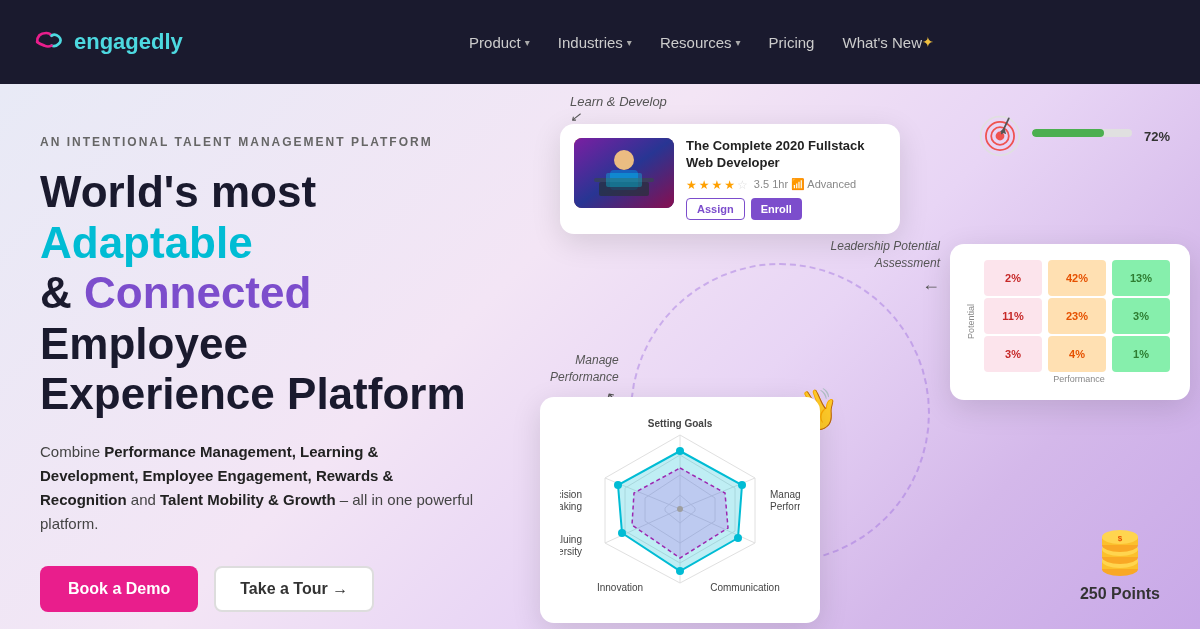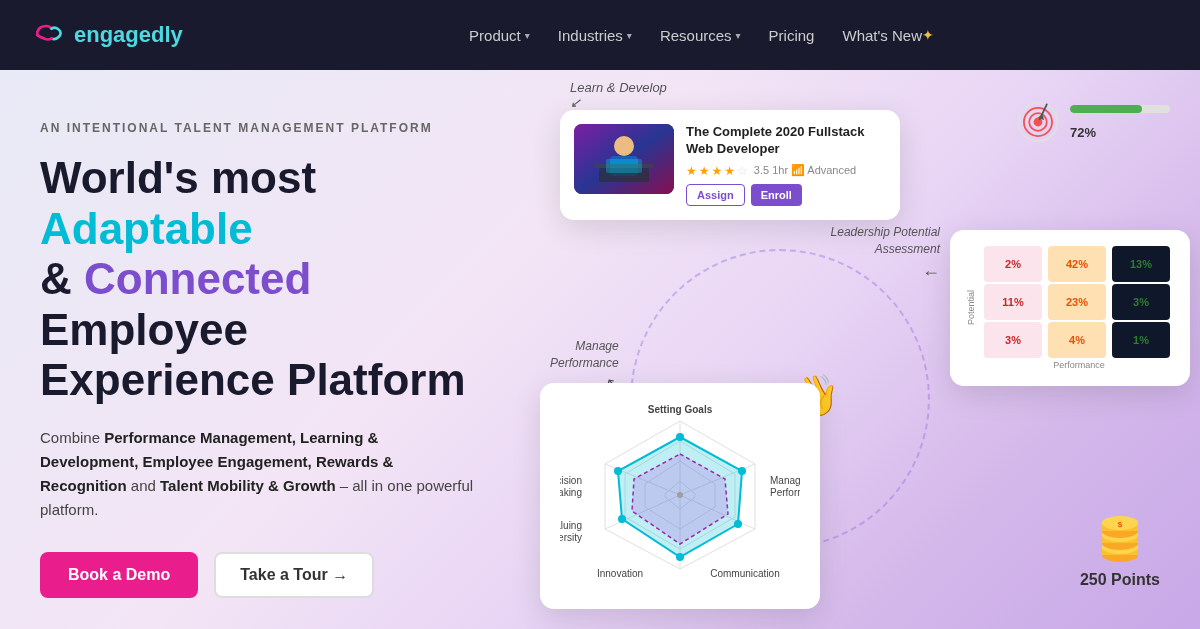--- a/index.html
+++ b/index.html
@@ -1,21 +1,21 @@
 <!DOCTYPE html>
 <html><head>
   <meta charset="utf-8">
   <style>
     * { margin: 0; padding: 0; box-sizing: border-box; }
     body { font-family: -apple-system, BlinkMacSystemFont, 'Segoe UI', sans-serif; width: 1200px; height: 629px; overflow: hidden; }
 
     
     .navbar {
       background: #1a1a2e;
-      height: 70px;
+      height: 84px;
       display: flex;
       align-items: center;
       padding: 0 30px;
       gap: 20px;
     }
     .logo {
       display: flex;
       align-items: center;
       gap: 8px;
       margin-right: 30px;
@@ -239,21 +239,21 @@
       top: 30px;
       right: 30px;
       display: flex;
       align-items: center;
       gap: 10px;
     }
     .target-icon {
       width: 44px;
       height: 44px;
     }
-    .progress-container { display: flex; flex-direction: column; gap: 12px; }
+    .progress-container { display: flex; flex-direction: row; gap: 12px; }
     .progress-bar-bg {
       width: 100px;
       height: 8px;
       background: #e0e0e0;
       border-radius: 4px;
       overflow: hidden;
     }
     .progress-bar-fill {
       height: 100%;
       background: #4caf50;
@@ -291,21 +291,21 @@
       width: 58px;
       height: 36px;
       border-radius: 4px;
       display: flex;
       align-items: center;
       justify-content: center;
       font-size: 11px;
       font-weight: 700;
       color: #555;
     }
-    .cell-green { background: #0f172a; color: #2e7d32; }
+    .cell-green { background: #86efac; color: #2e7d32; }
     .cell-orange { background: #ffe0b2; color: #e65100; }
     .cell-pink { background: #fce4ec; color: #c62828; }
 
     
     .card-radar {
       position: absolute;
       bottom: 20px;
       left: 20px;
       background: white;
       border-radius: 14px;

